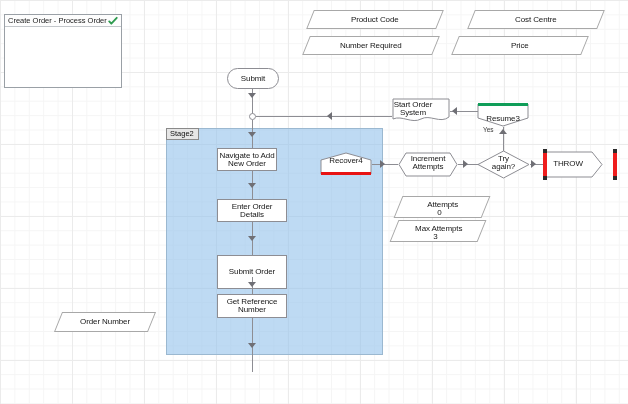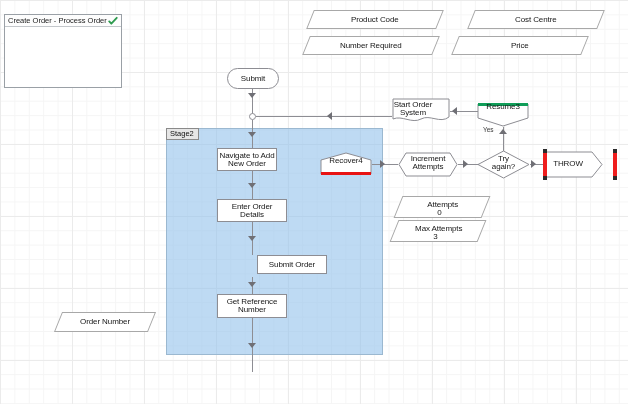--- a/index.html
+++ b/index.html
@@ -251,21 +251,21 @@
   <div class="arrow-d" style="left:248px; top:183px;"></div>
 
   <div class="action" style="left:217px; top:199px; width:70px; height:23px;">
     <span class="lbl">Enter Order
 Details</span>
   </div>
 
   <div class="line vline" style="left:252px; top:222px; height:33px;"></div>
   <div class="arrow-d" style="left:248px; top:236px;"></div>
 
-  <div class="action" style="left:217px; top:255px; width:70px; height:19px;margin-left:40px;">
+  <div class="action" style="left:217px; top:255px; width:70px; height:34px;">
     <span class="lbl">Submit Order</span>
   </div>
 
   <div class="line vline" style="left:252px; top:277px; height:18px;"></div>
   <div class="arrow-d" style="left:248px; top:282px;"></div>
 
   <div class="action" style="left:217px; top:294px; width:70px; height:24px;">
     <span class="lbl">Get Reference
 Number</span>
   </div>
@@ -283,21 +283,21 @@
   </div>
 
   <div class="line hline" style="left:450px; top:111px; width:28px;"></div>
   <div class="arrow-l" style="left:452px; top:107px;"></div>
 
   <div class="svgshape" style="left:477px; top:103px; width:52px; height:24px;">
     <svg width="52" height="24" viewBox="0 0 52 24">
       <path d="M1,1 H51 V15 L26,23 L1,15 Z"></path>
     </svg>
     <div class="bar-green" style="left:1px; top:0px; width:50px;"></div>
-    <span class="lbl" style="top:4px;">Resume3</span>
+    <span class="lbl" style="top:16px;">Resume3</span>
   </div>
 
   <div class="line vline" style="left:503px; top:127px; height:25px;"></div>
   <div class="arrow-u" style="left:499px; top:129px;"></div>
   <span class="edgelabel" style="left:483px; top:126px;">Yes</span>
 
   <div class="svgshape" style="left:320px; top:152px; width:52px; height:23px;">
     <svg width="52" height="23" viewBox="0 0 52 23">
       <path d="M26,1 L51,8 V22 H1 V8 Z"></path>
     </svg>

